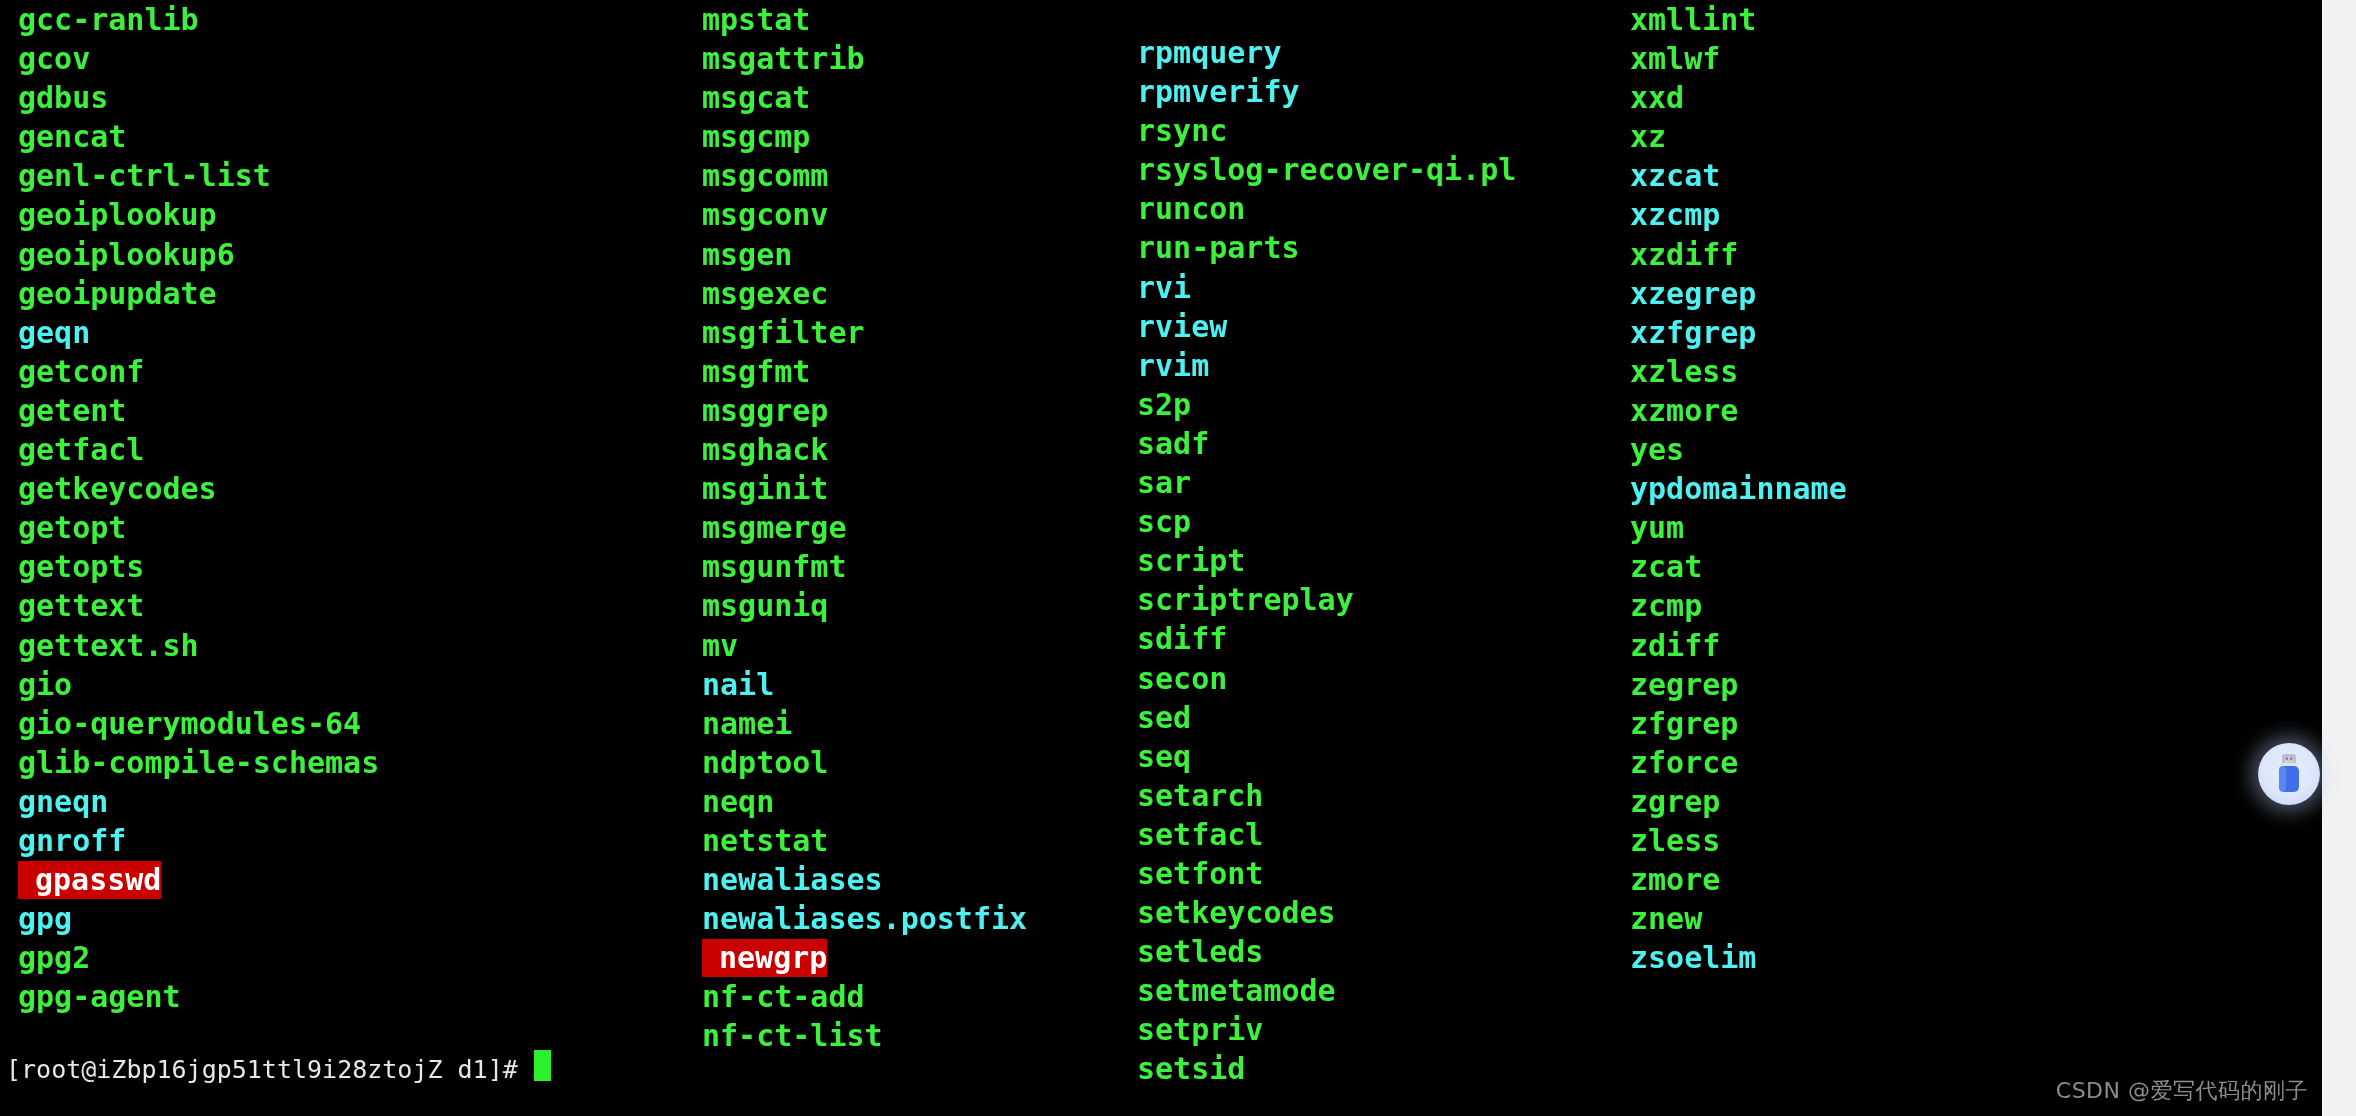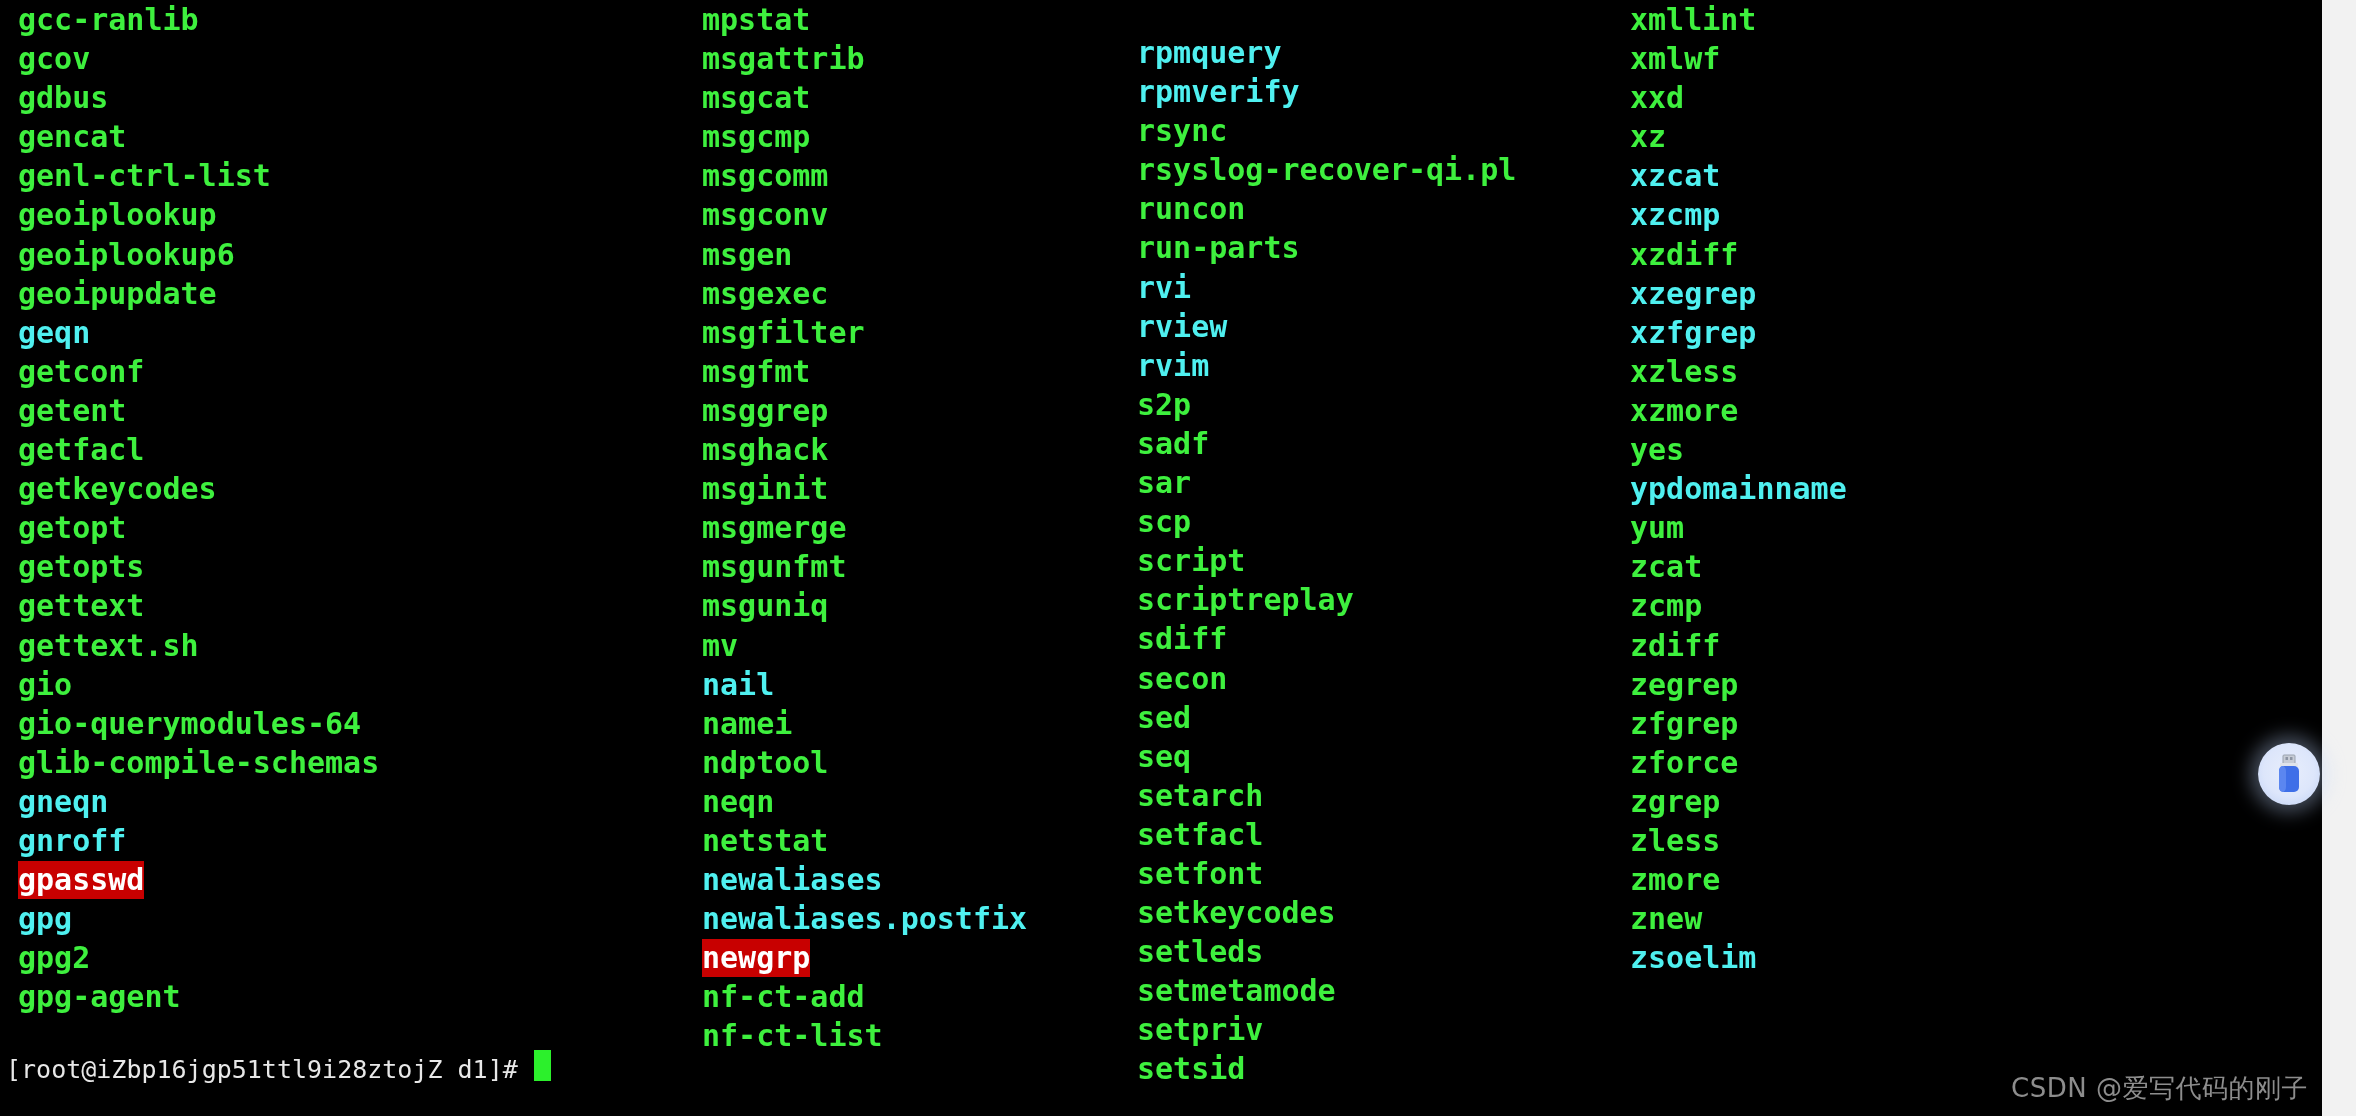--- a/index.html
+++ b/index.html
@@ -49,21 +49,21 @@
     white-space: pre;
     letter-spacing: 0px;
     display: block;
   }
   .c-green { color: #3ef03e; }
   .c-cyan  { color: #4ff0f0; }
   .c-hl    { color: #ffffff; }
   .c-hl > span.hlbg {
     background: #c80000;
     color: #ffffff;
-    padding: 1px 0 2px 0;
+    padding: 1px 0 2px 17px;
     display: inline-block;
     line-height: 35px;
   }
 
   #promptline {
     position: absolute;
     left: 6px;
     top: 1050px;
     height: 40px;
     line-height: 40px;
@@ -105,21 +105,21 @@
     right: 0; top: 0;
     width: 34px; height: 1116px;
     background: #f2f2f2;
   }
 
   #watermark {
     position: absolute;
     right: 48px;
     bottom: 10px;
     font-family: "DejaVu Sans", "Liberation Sans", sans-serif;
-    font-size: 26px;
+    font-size: 22px;
     color: #8d8d8d;
     white-space: pre;
     letter-spacing: 0.5px;
   }
 </style>
 </head>
 <body>
 
 <div id="terminal">
 

